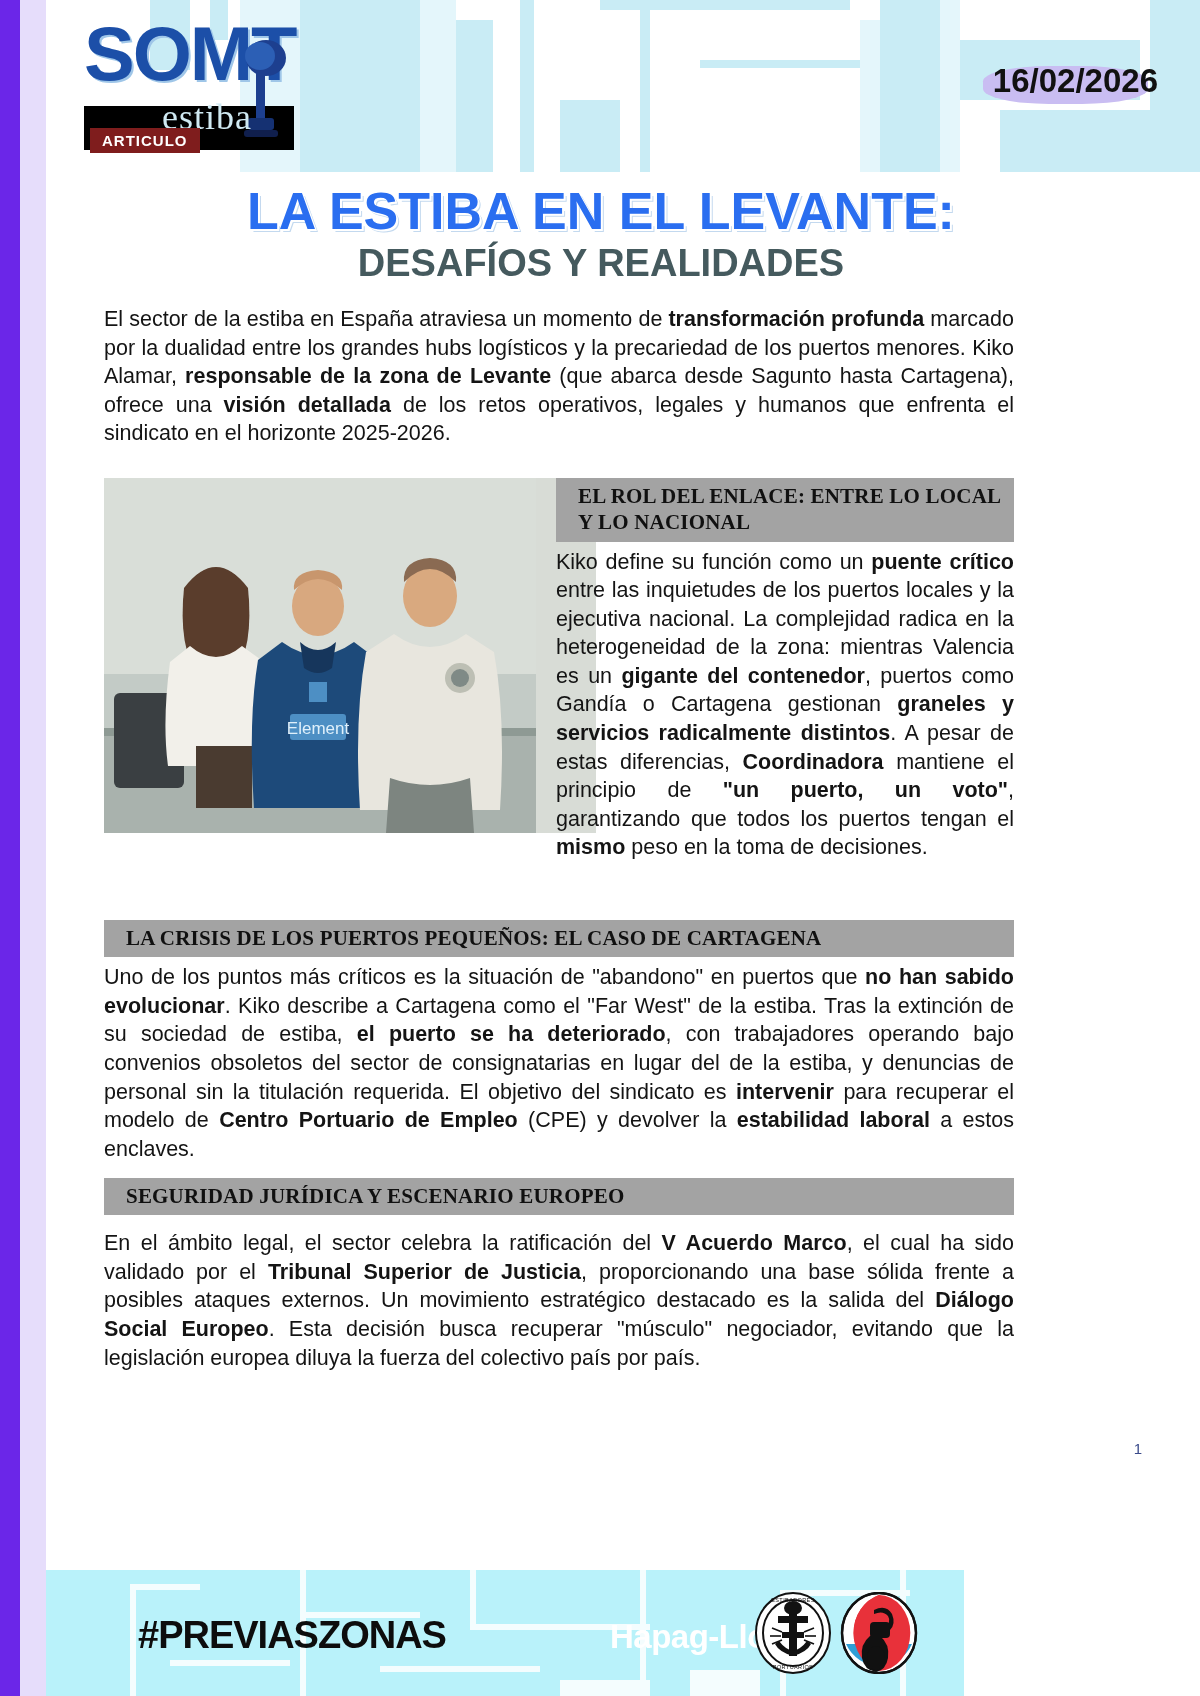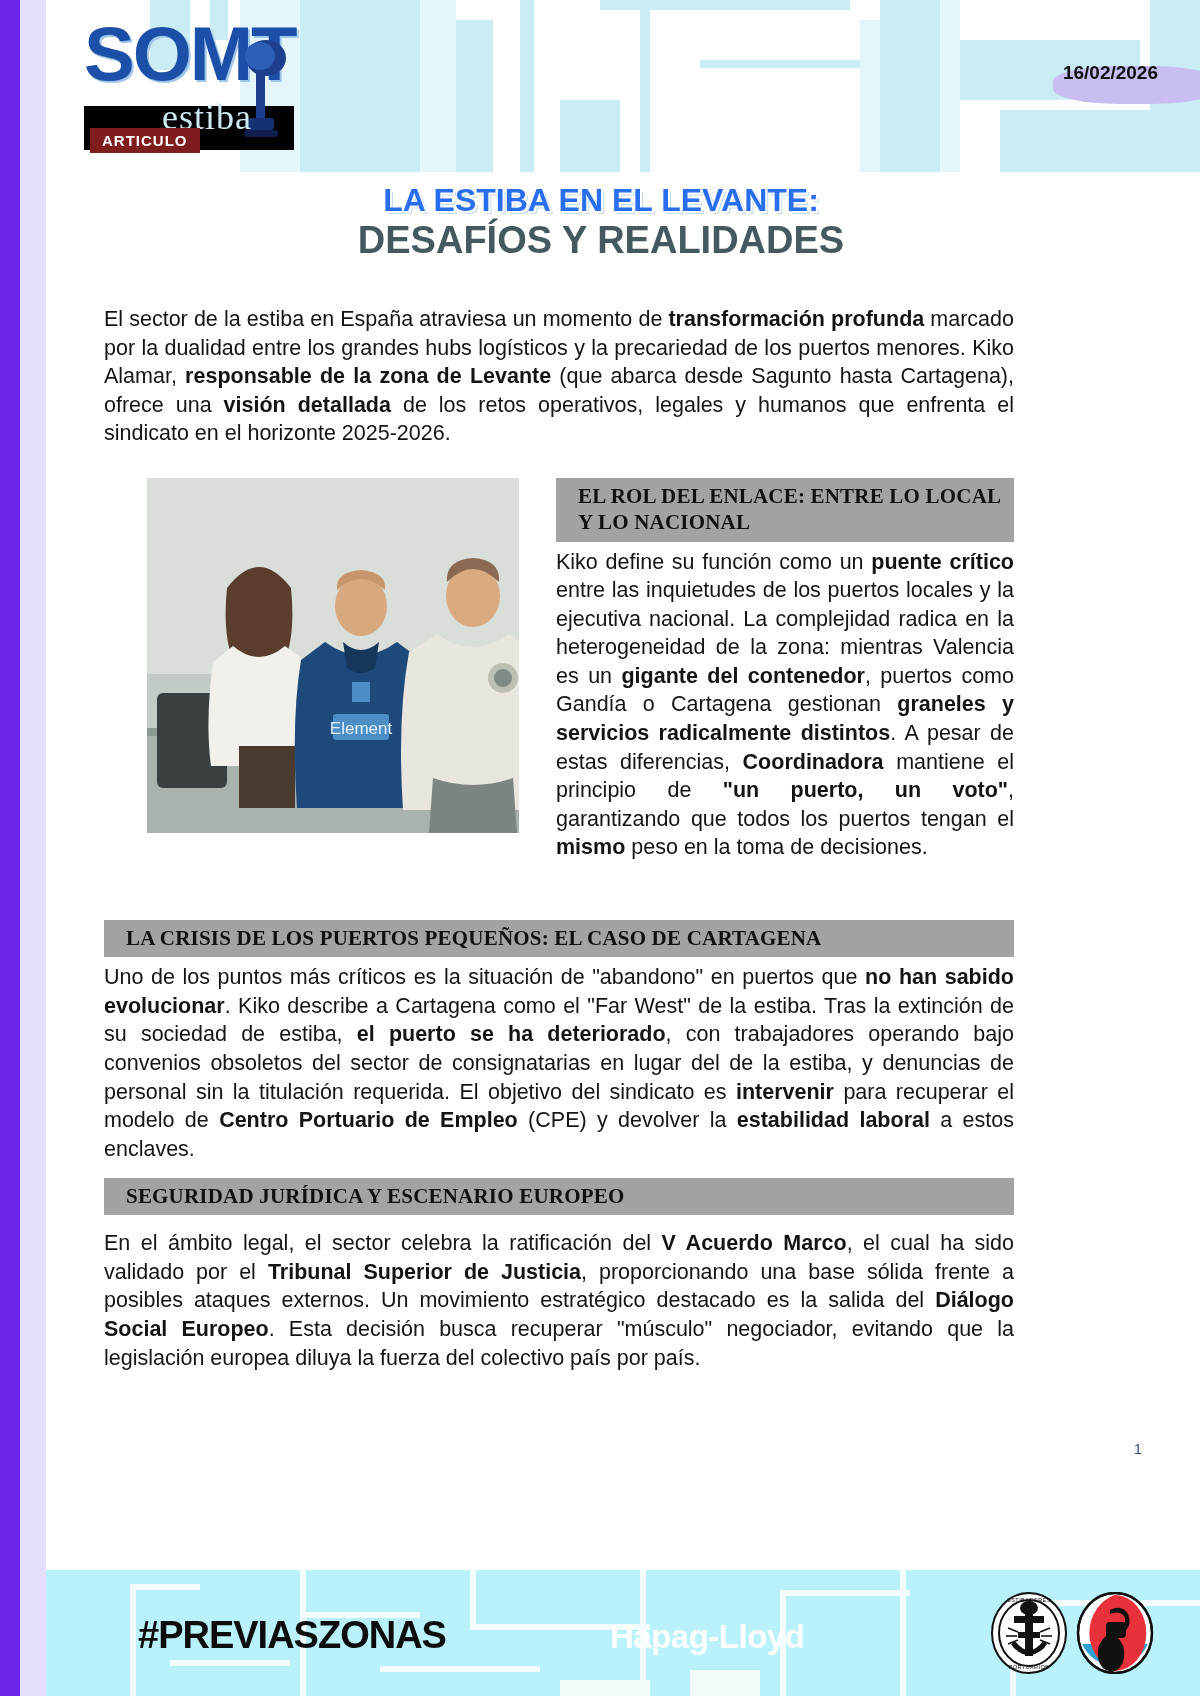--- a/index.html
+++ b/index.html
@@ -128,36 +128,36 @@
     position: absolute;
     left: -10px; top: 4px;
     width: 165px; height: 38px;
     background: #c9bdf2;
     border-radius: 40%;
     z-index: -1;
   }
   .date-badge .txt {
     font-family: "Liberation Sans", sans-serif;
     font-weight: bold;
-    font-size: 19px;
+    font-size: 33px;
     color: #111111;
     position: relative;
   }
 
   
   .title-wrap {
     position: absolute;
     left: 46px; top: 182px;
     width: 1110px;
     text-align: center;
   }
   .title-l1 {
     font-family: "Liberation Sans", sans-serif;
     font-weight: bold;
-    font-size: 32px;
+    font-size: 52px;
     color: #2a6ef0;
     letter-spacing: 0px;
     line-height: 1.15;
     text-shadow: 2px 2px 0 #ffffff, 3px 3px 0 #c3d9ef;
   }
   .title-l2 {
     font-family: "Liberation Sans", sans-serif;
     font-weight: bold;
     font-size: 38px;
     color: #455a5e;
@@ -184,24 +184,23 @@
   
   .two-col {
     position: absolute;
     left: 104px; top: 478px;
     width: 910px;
     height: 430px;
   }
   .photo {
     position: absolute;
     left: 0; top: 0;
-    width: 372px; height: 355px;
+    width: 492px; height: 355px;
     background: #d8dcd6;
     overflow: hidden;
-    margin-left: 43px;
   }
   .photo svg { display: block; }
 
   .rcol {
     position: absolute;
     left: 452px; top: 0;
     width: 458px;
   }
 
   .sec-head {
@@ -230,21 +229,21 @@
     right: 58px; top: 1440px;
     font-family: "Liberation Sans", sans-serif;
     font-size: 15px;
     color: #3a4a8a;
   }
 
   
   .footer {
     position: absolute;
     left: 0; bottom: 0;
-    width: 1200px; height: 126px;
+    width: 964px; height: 126px;
     background: #0f766e;
     overflow: hidden;
     z-index: 30;
   }
   .footer-grid { position: absolute; inset: 0; }
   .footer-hash {
     position: absolute;
     left: 138px; top: 44px;
     font-family: "Liberation Sans", sans-serif;
     font-weight: bold;

